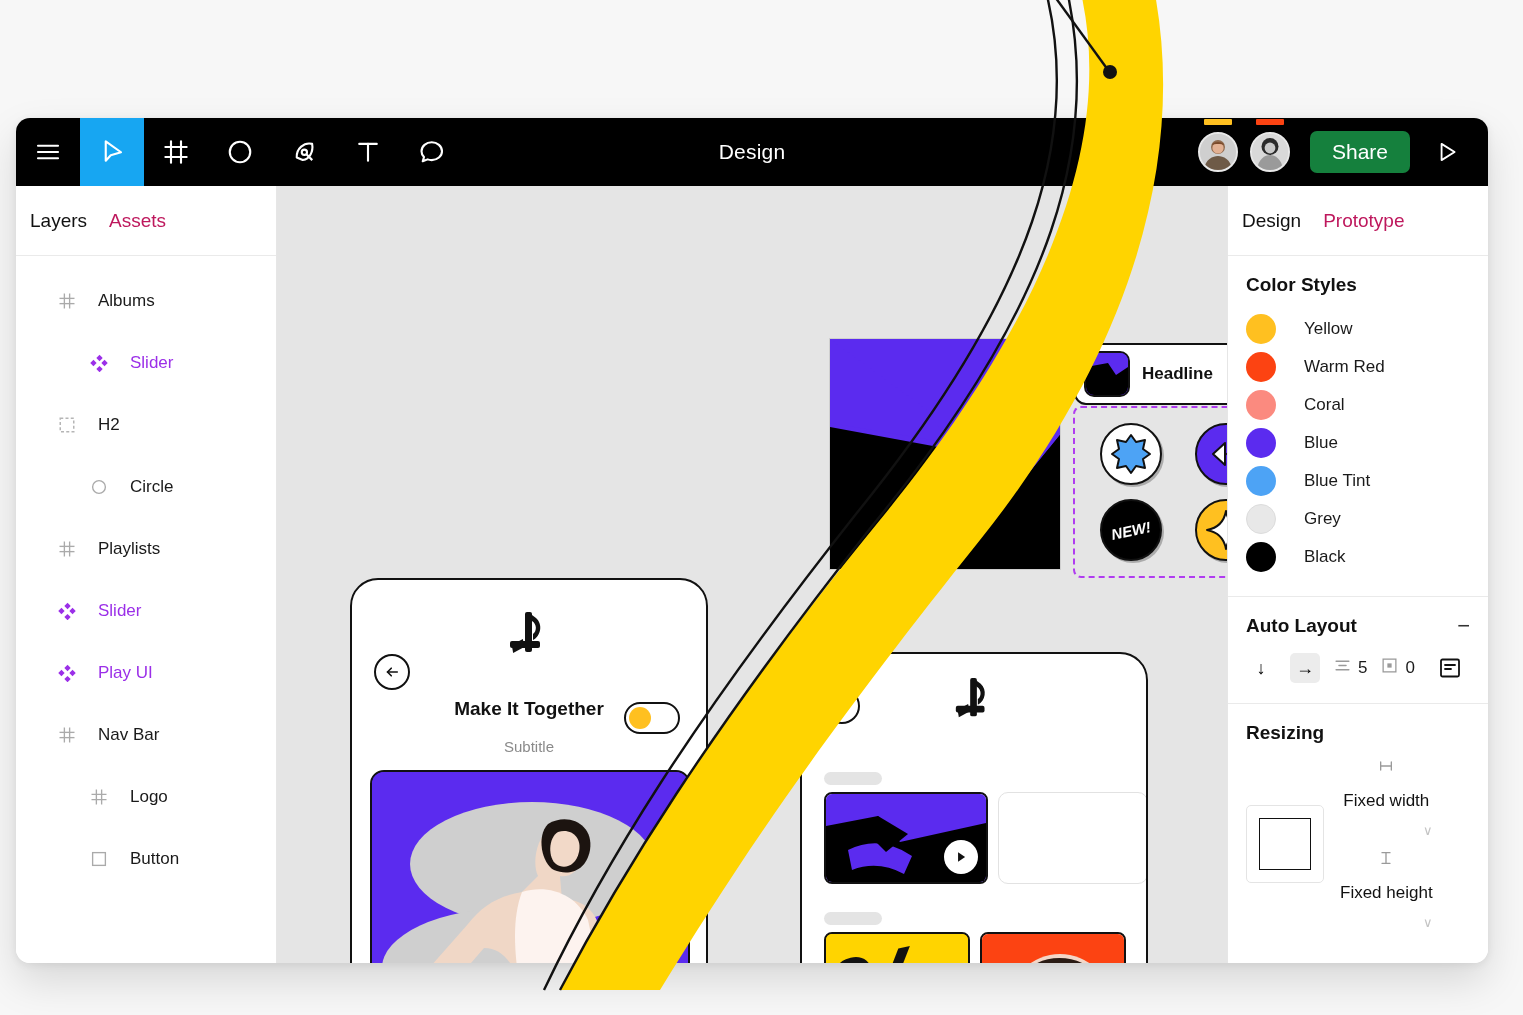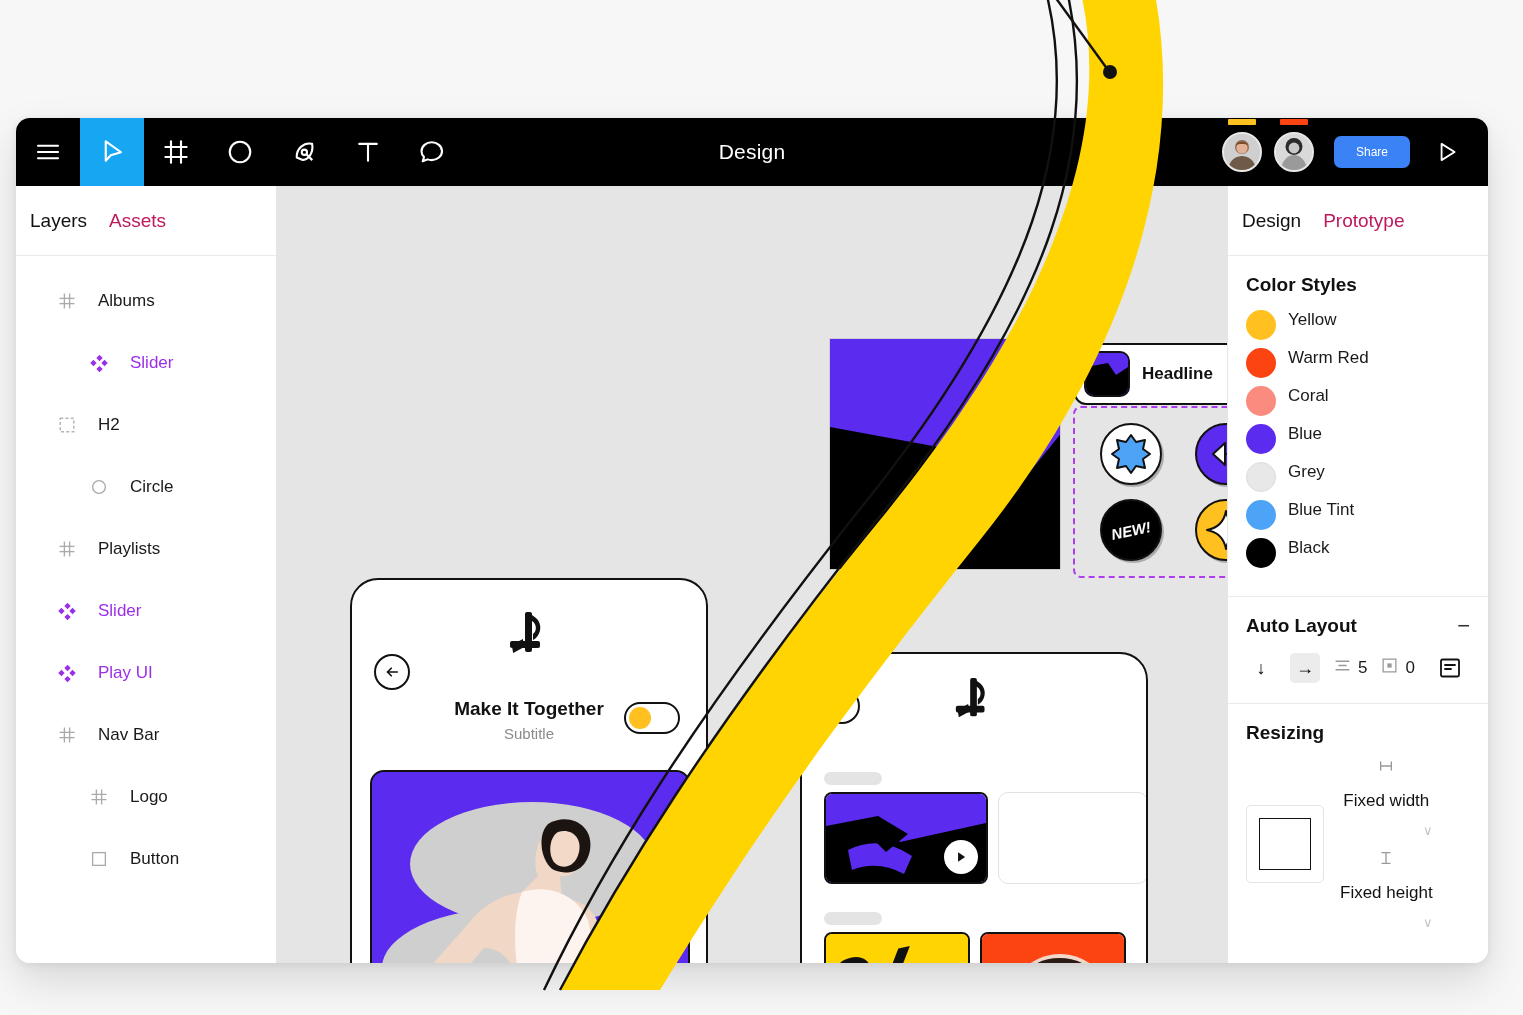--- a/index.html
+++ b/index.html
@@ -49,21 +49,21 @@
   .avatar {
     width: 40px; height: 40px; border-radius: 50%;
     border: 2px solid #e8e8e8; overflow: hidden; background: #d8d8d8;
     display: block;
   }
   .cursor-flag {
     position: absolute; top: -13px; left: 6px; width: 28px; height: 6px;
     border-radius: 1px;
   }
   .share-btn {
-    background: #3b82f6; color: #fff; font-size: 12px;
+    background: #15803d; color: #fff; font-size: 21px;
     padding: 9px 22px; border-radius: 7px; cursor: pointer;
     margin-left: 8px;
   }
   .present-btn { padding: 0 12px; cursor: pointer; display: flex; align-items: center; }
 
   
   .app-body { display: flex; height: 777px; }
 
   
   .left-panel { width: 261px; background: #fff; border-right: 1px solid #e6e6e6; flex: none; }
@@ -117,21 +117,21 @@
     position: absolute; background: #fff;
     border: 2.5px solid #111; border-radius: 28px; overflow: hidden;
   }
   .phone-1 { left: 73px; top: 392px; width: 358px; height: 470px; }
   .phone-2 { left: 523px; top: 466px; width: 348px; height: 400px; }
   .back-circle {
     position: absolute; width: 36px; height: 36px; border-radius: 50%;
     border: 2.5px solid #111; display: flex; align-items: center; justify-content: center;
   }
   .ph-title { font-size: 19px; font-weight: bold; color: #111; text-align: center; }
-  .ph-sub { font-size: 15px; color: #8a8a8a; text-align: center; margin-top: 5px; }
+  .ph-sub { font-size: 15px; color: #8a8a8a; text-align: center; margin-top: 18px; }
   .toggle {
     position: absolute; width: 56px; height: 32px; border-radius: 16px;
     border: 2.5px solid #111; background: #fff; display: flex; align-items: center;
   }
   .toggle-knob { width: 22px; height: 22px; border-radius: 50%; background: #FFC020; margin-left: 3px; }
   .ph-photo-card {
     position: absolute; left: 18px; top: 190px; width: 320px; height: 262px;
     background: #5B2BEF; border: 2.5px solid #111; border-radius: 14px; overflow: hidden;
   }
   .skeleton-bar { position: absolute; height: 13px; border-radius: 7px; background: #e4e4e4; }
@@ -144,21 +144,21 @@
   .play-badge {
     position: absolute; right: 8px; bottom: 8px; width: 34px; height: 34px;
     border-radius: 50%; background: #fff; display: flex; align-items: center; justify-content: center;
   }
 
   
   .right-panel { width: 261px; background: #fff; border-left: 1px solid #e6e6e6; flex: none; }
   .section { padding: 18px 18px 20px 18px; border-bottom: 1px solid #eaeaea; }
   .section-title { font-size: 19px; font-weight: bold; color: #111; margin-bottom: 14px; }
   .section-head { display: flex; align-items: center; justify-content: space-between; margin-bottom: 16px; }
-  .style-row { display: flex; align-items: flex-start; gap: 12px; height: 38px; cursor: pointer; }
+  .style-row { display: flex; align-items: center; gap: 28px; height: 38px; cursor: pointer; }
   .swatch { width: 30px; height: 30px; border-radius: 50%; flex: none; }
   .swatch.bordered { border: 1px solid #dcdcdc; }
   .style-name { font-size: 17px; color: #1a1a1a; }
   .al-row { display: flex; align-items: center; gap: 14px; }
   .al-btn {
     width: 30px; height: 30px; border-radius: 5px;
     display: flex; align-items: center; justify-content: center; cursor: pointer;
   }
   .al-btn.active { background: #ececec; }
   .al-field { display: flex; align-items: center; gap: 7px; font-size: 17px; color: #1a1a1a; }
@@ -584,26 +584,26 @@
           </div>
           <div class="style-row">
             <span class="swatch" style="background:#FB8A7F;"></span>
             <span class="style-name">Coral</span>
           </div>
           <div class="style-row">
             <span class="swatch" style="background:#5B2BEF;"></span>
             <span class="style-name">Blue</span>
           </div>
           <div class="style-row">
+            <span class="swatch" style="background:#4DA3F5;"></span>
+            <span class="style-name">Blue Tint</span>
+          </div>
+          <div class="style-row">
             <span class="swatch bordered" style="background:#E8E8E8;"></span>
             <span class="style-name">Grey</span>
-          </div>
-          <div class="style-row">
-            <span class="swatch" style="background:#4DA3F5;"></span>
-            <span class="style-name">Blue Tint</span>
           </div>
           <div class="style-row">
             <span class="swatch" style="background:#000000;"></span>
             <span class="style-name">Black</span>
           </div>
         </div>
 
         <div class="section">
           <div class="section-head">
             <span class="section-title" style="margin:0;">Auto Layout</span>

